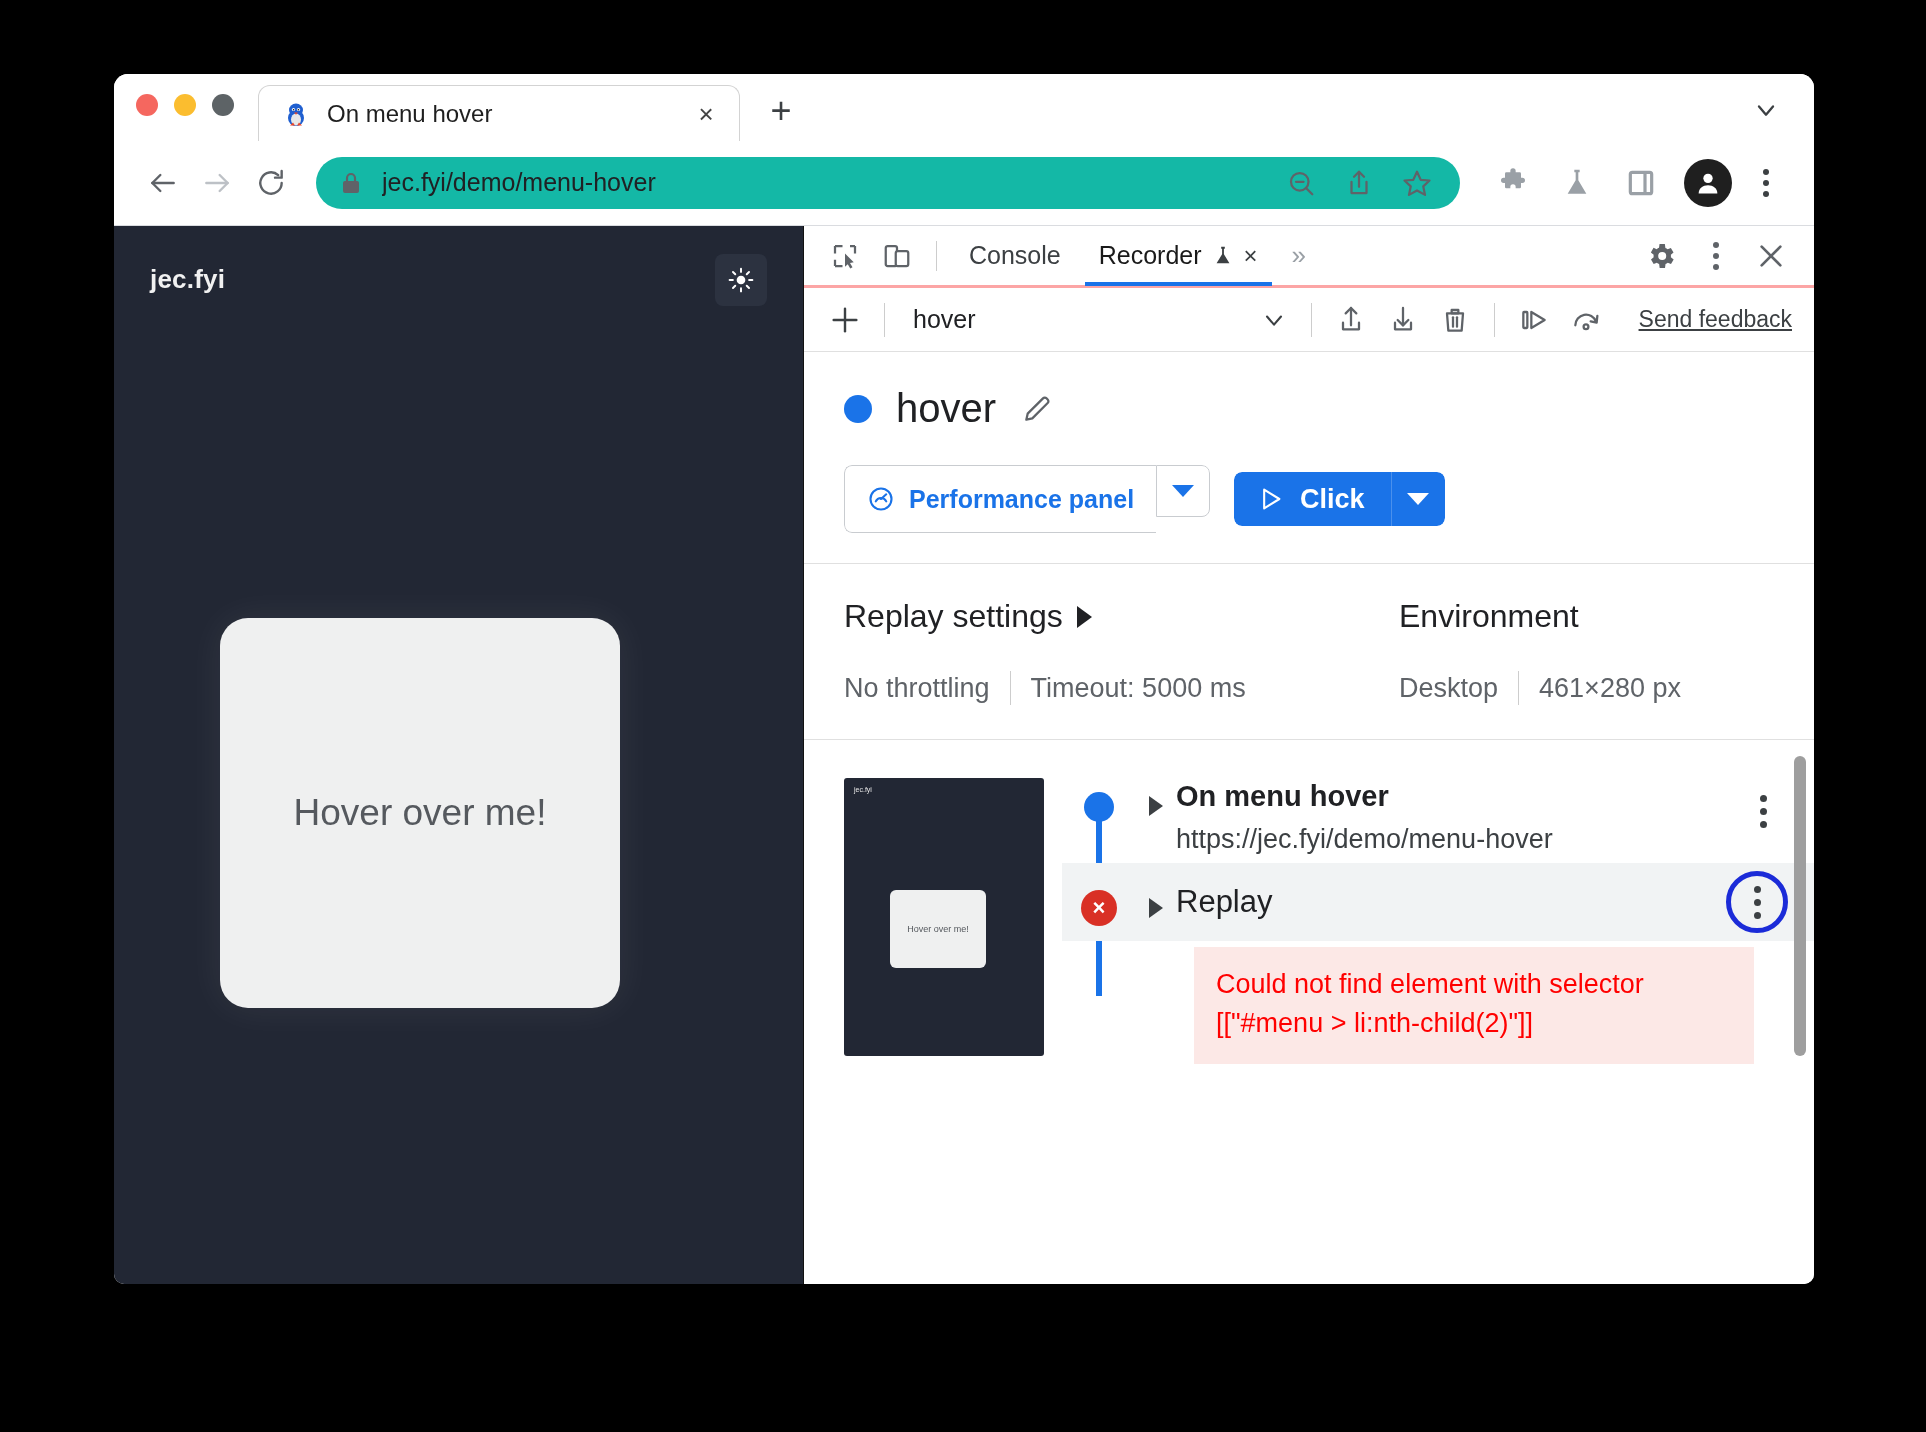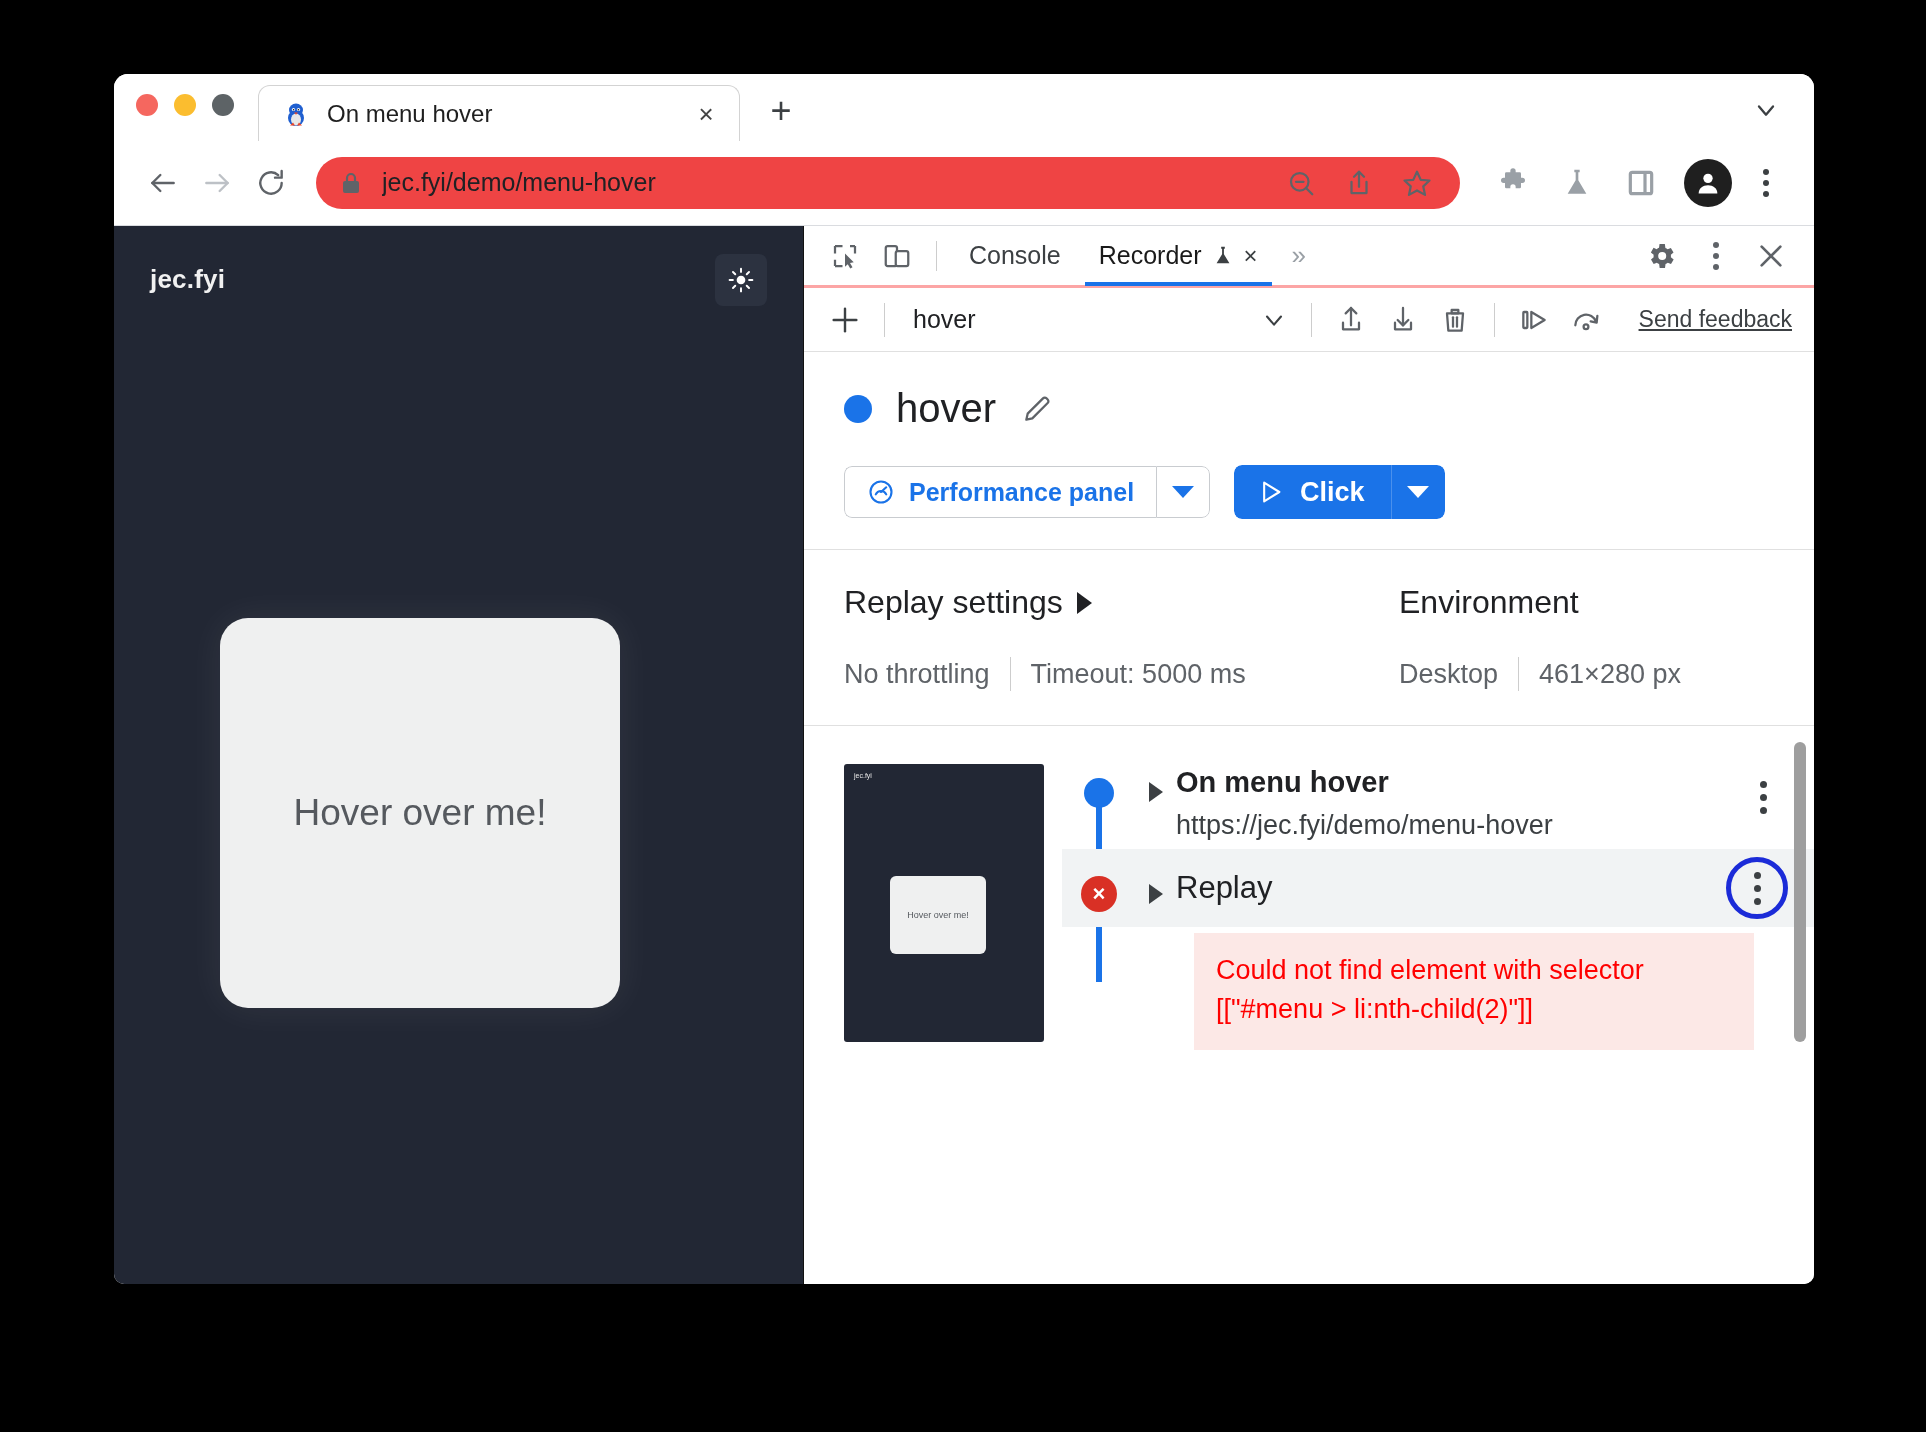--- a/index.html
+++ b/index.html
@@ -92,21 +92,21 @@
   .nav-btn {
     width: 54px; height: 54px;
     display: flex; align-items: center; justify-content: center;
     color: #5f6368; flex: 0 0 auto;
   }
   .nav-btn.disabled { color: #bdc1c6; }
   #omnibox {
     flex: 1 1 auto;
     height: 52px;
     margin: 0 16px 0 18px;
-    background: #ef4444;
+    background: #14b8a6;
     border-radius: 26px;
     display: flex; align-items: center;
     padding: 0 20px 0 24px;
   }
   #lock-icon { width: 22px; height: 24px; margin-right: 20px; flex:0 0 auto; }
   #omnibox-url {
     flex: 1 1 auto;
     font-size: 25px; color: #202124;
     white-space: nowrap; overflow: hidden;
   }
@@ -244,21 +244,21 @@
   }
   #recording-title-row { display: flex; align-items: center; gap: 24px; }
   #recording-status-dot { width: 28px; height: 28px; border-radius: 50%; background: #1a73e8; flex:0 0 auto; }
   #recording-title { font-size: 40px; color: #202124; font-weight: 400; }
   #edit-title-icon { width: 34px; height: 34px; color: #5f6368; display:flex; align-items:center; justify-content:center; }
 
   #action-row { display: flex; align-items: center; gap: 24px; margin-top: 34px; }
   .split-button { display: flex; align-items: stretch; border-radius: 8px; overflow: hidden; }
   #perf-panel-button {
     display: flex; align-items: center; gap: 14px;
-    height: 52px; padding: 0 22px;
+    height: 68px; padding: 0 22px;
     border: 1px solid #c9ccd0; border-right: none;
     border-radius: 8px 0 0 8px;
     background: #fff;
     font-size: 25px; color: #1a73e8; font-weight: 700;
     white-space: nowrap;
   }
   #perf-panel-caret {
     width: 54px; height: 52px;
     border: 1px solid #c9ccd0;
     border-radius: 0 8px 8px 0;

